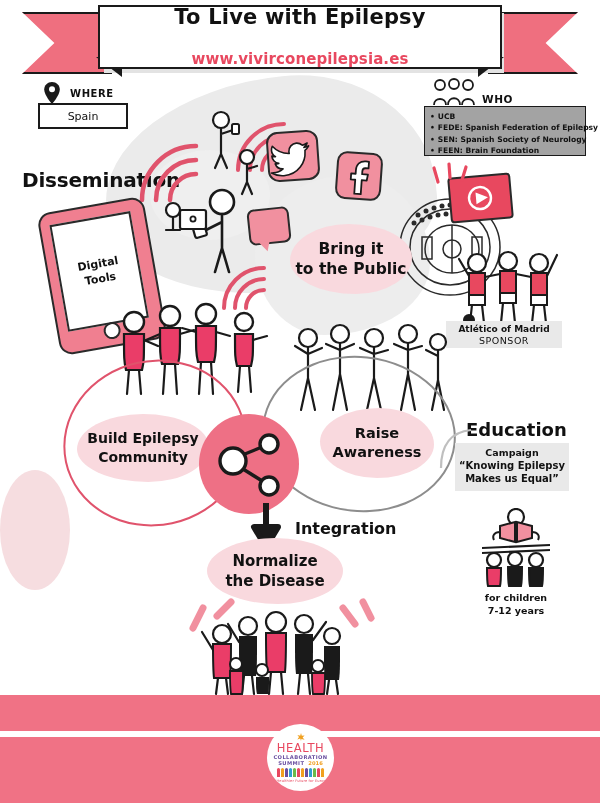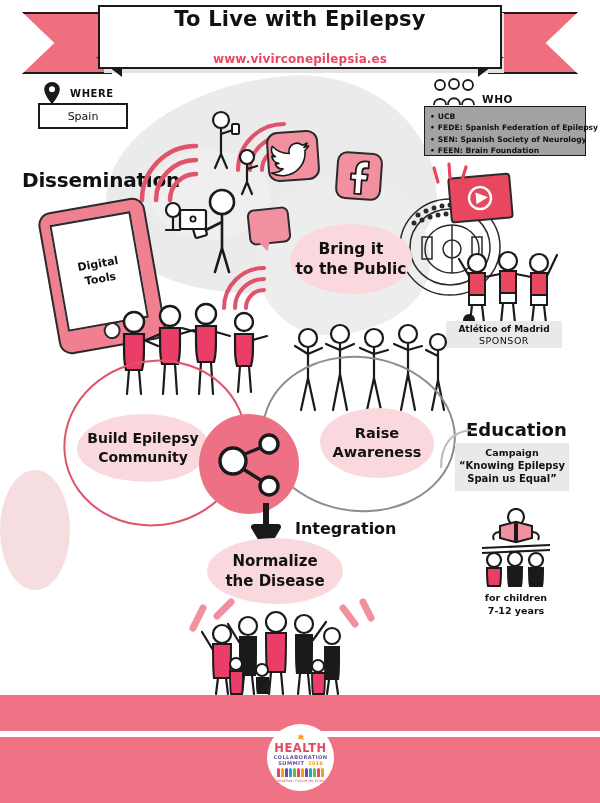--- a/index.html
+++ b/index.html
@@ -88,21 +88,21 @@
     font-weight: bold;
     font-size: 21px;
     color: #111111;
     letter-spacing: 0.2px;
     line-height: 1;
   }
   .title-url {
     margin-top: 22px;
     font-family: "DejaVu Sans", sans-serif;
     font-weight: bold;
-    font-size: 12px;
+    font-size: 15px;
     color: #e8485f;
     letter-spacing: 0.1px;
   }
 
   
   .where-wrap { left: 38px; top: 86px; }
   .where-label {
     position: absolute;
     left: 32px; top: 2px;
     font-size: 10px; font-weight: bold;
@@ -326,21 +326,21 @@
   }
   .footer-logo {
     left: 267px; top: 724px;
     width: 67px; height: 67px;
     background: #ffffff;
     border-radius: 50%;
     display: flex; flex-direction: column;
     align-items: center; justify-content: center;
     overflow: hidden;
   }
-  .logo-health { font-size: 11.5px; font-weight: bold; color: #e8485f; letter-spacing: 0.5px; line-height: 12px; }
+  .logo-health { font-size: 11.5px; font-weight: normal; color: #e8485f; letter-spacing: 0.5px; line-height: 12px; }
   .logo-collab { font-size: 5.2px; font-weight: bold; color: #6a4fa0; letter-spacing: 0.4px; line-height: 6.5px; }
   .logo-summit { font-size: 5.2px; font-weight: bold; color: #6a4fa0; letter-spacing: 0.4px; line-height: 6.5px; }
   .logo-year { font-size: 5.2px; font-weight: bold; color: #f0a020; }
   .logo-tag { font-size: 3.6px; color: #e8485f; margin-top: 2px; letter-spacing: 0.1px; }
   .logo-figs { display: flex; gap: 1px; margin-top: 1px; }
   .logo-figs i { display: block; width: 3px; height: 9px; border-radius: 1.5px 1.5px 0 0; }
 </style>
 </head>
 <body>
 
@@ -589,21 +589,21 @@
     </svg>
   </div>
 
   <div class="abs h-edu">Education</div>
   <svg class="abs" style="left:437px; top:428px;" width="36" height="42" viewBox="0 0 36 42">
     <path d="M34 2 C14 4 4 16 4 40" fill="none" stroke="#bfbfbf" stroke-width="2.2"></path>
   </svg>
   <div class="abs edu-campaign">
     <div class="edu-camp-word">Campaign</div>
     <div class="edu-camp-quote">“Knowing Epilepsy</div>
-    <div class="edu-camp-quote">Spain us Equal”</div>
+    <div class="edu-camp-quote">Makes us Equal”</div>
   </div>
 
   <svg class="abs" style="left:470px; top:508px;" width="92" height="82" viewBox="0 0 92 82">
     <circle cx="46" cy="9" r="8" fill="#fff" stroke="#1a1a1a" stroke-width="2.2"></circle>
     <path d="M30 18 L45 14 L45 34 L30 30 Z" fill="#f1909f" stroke="#1a1a1a" stroke-width="2"></path>
     <path d="M62 18 L47 14 L47 34 L62 30 Z" fill="#f1909f" stroke="#1a1a1a" stroke-width="2"></path>
     <path d="M30 24 C24 24 22 28 24 32 M62 24 C68 24 70 28 68 32" fill="none" stroke="#1a1a1a" stroke-width="2"></path>
     <path d="M12 40 L80 37 M12 45 L80 42" fill="none" stroke="#1a1a1a" stroke-width="2.2"></path>
     <circle cx="24" cy="52" r="7" fill="#fff" stroke="#1a1a1a" stroke-width="2.2"></circle>
     <path d="M17 60 C17 72 17 74 18 78 L30 78 C31 74 31 72 31 60 Z" fill="#ea3d68" stroke="#1a1a1a" stroke-width="2"></path>

